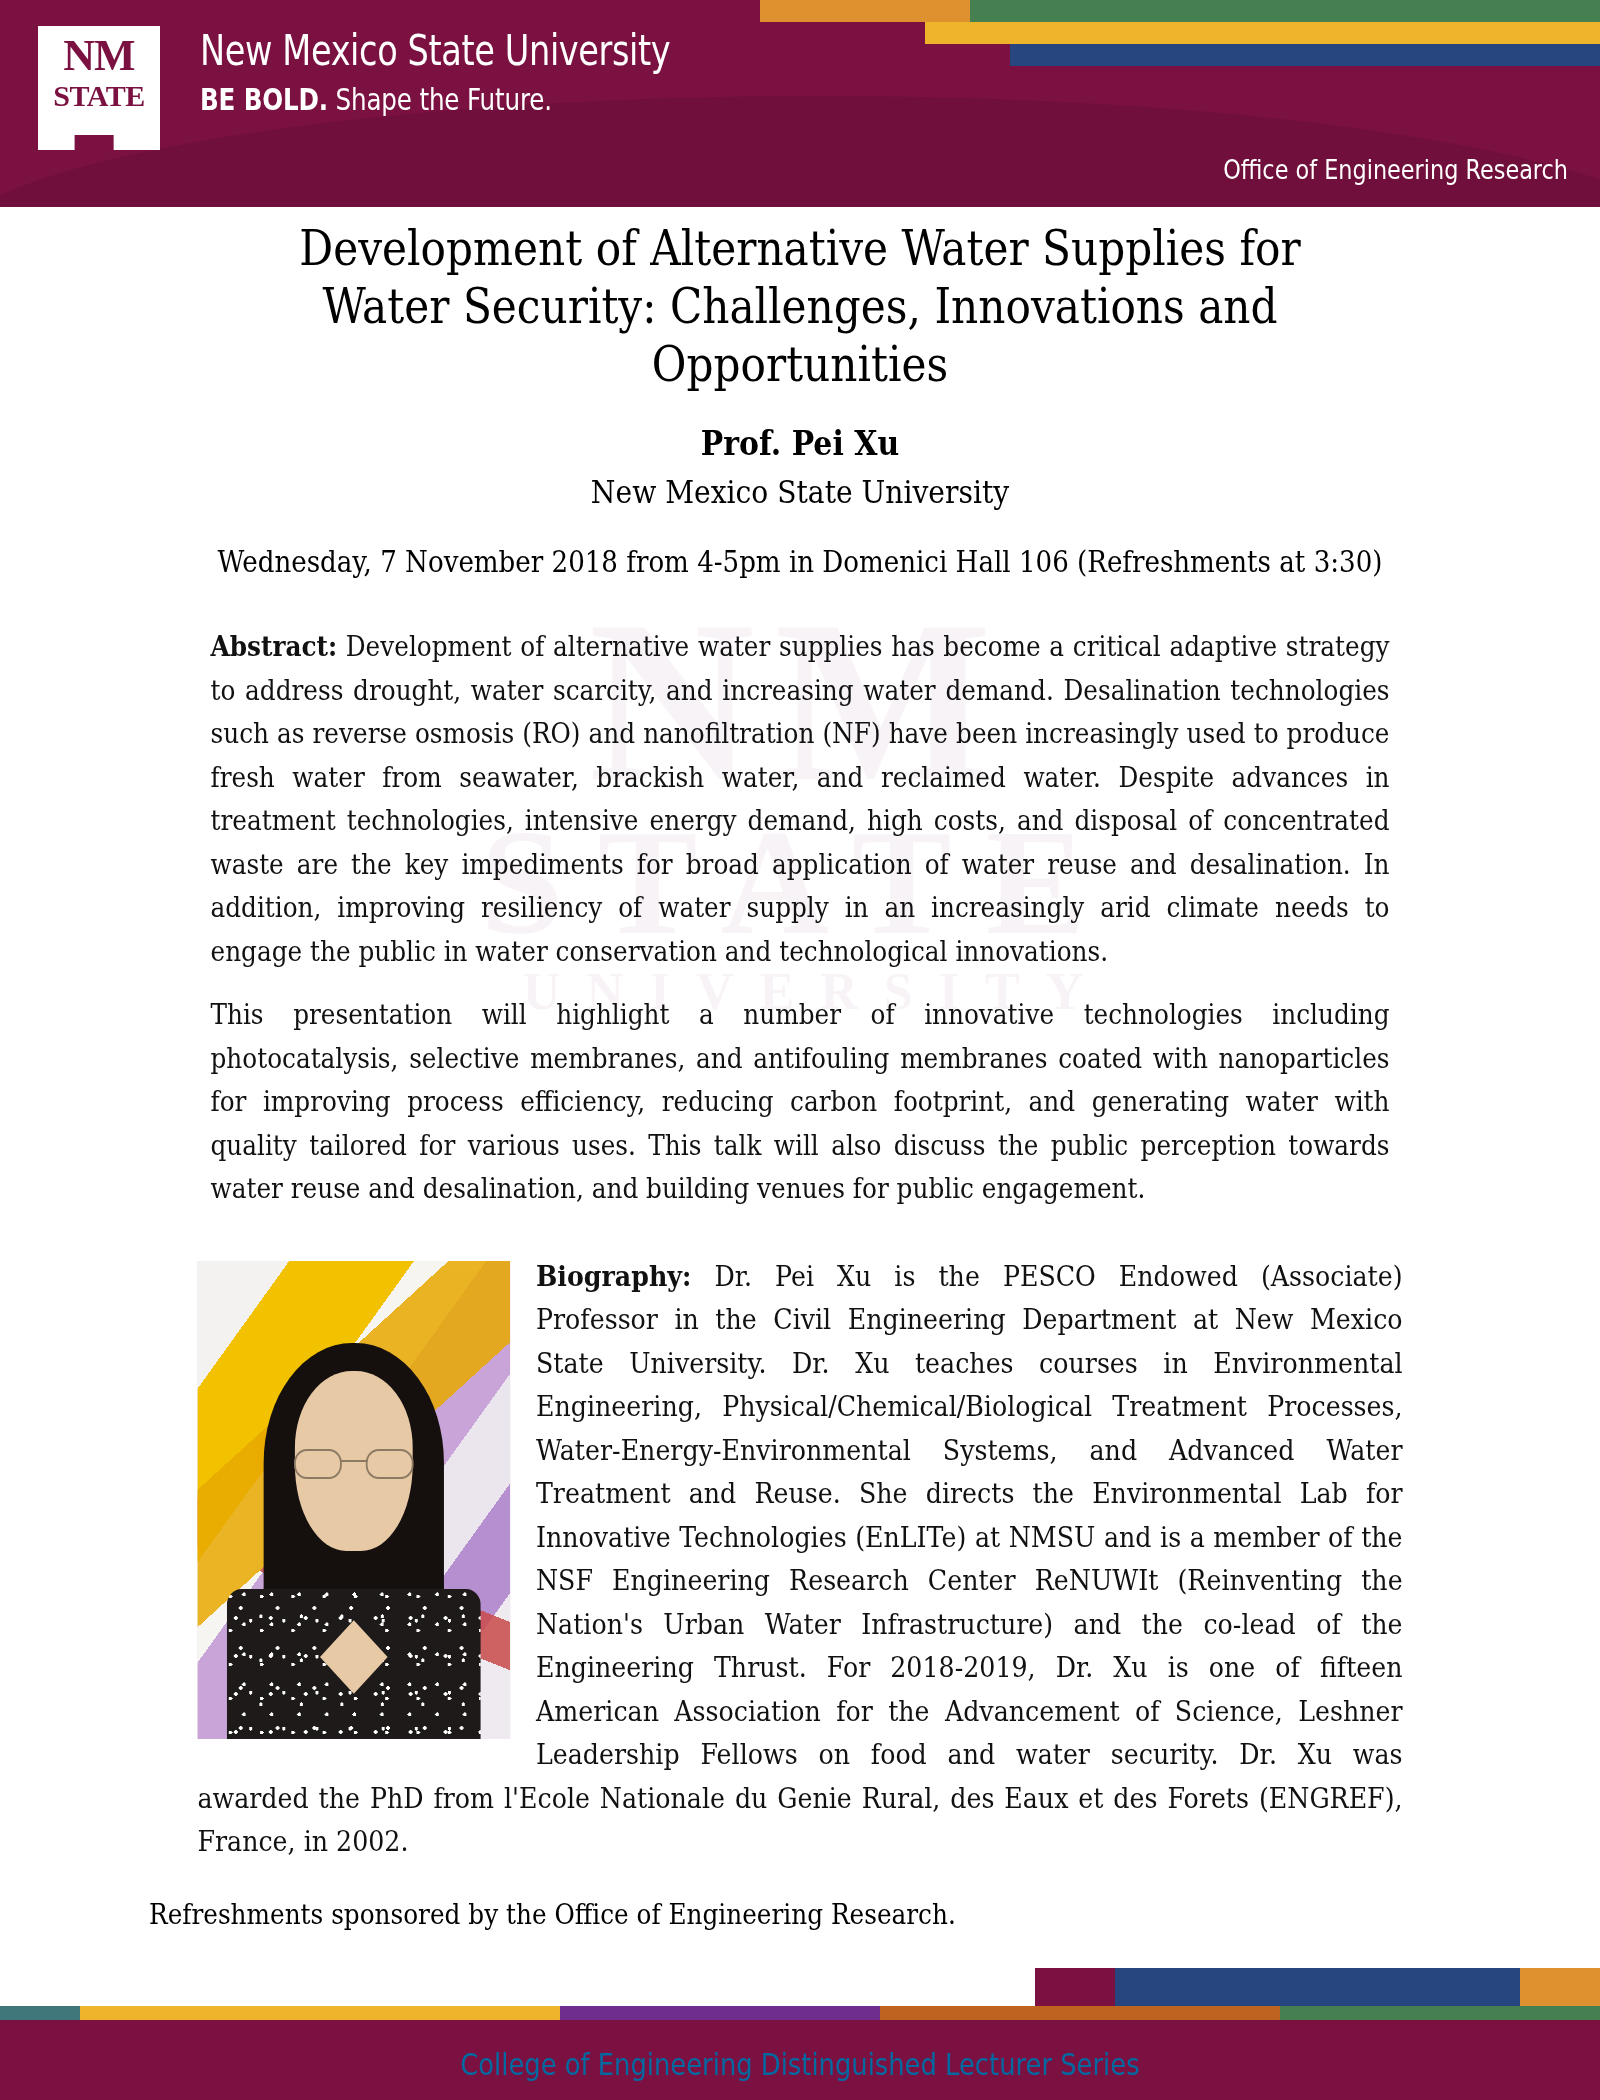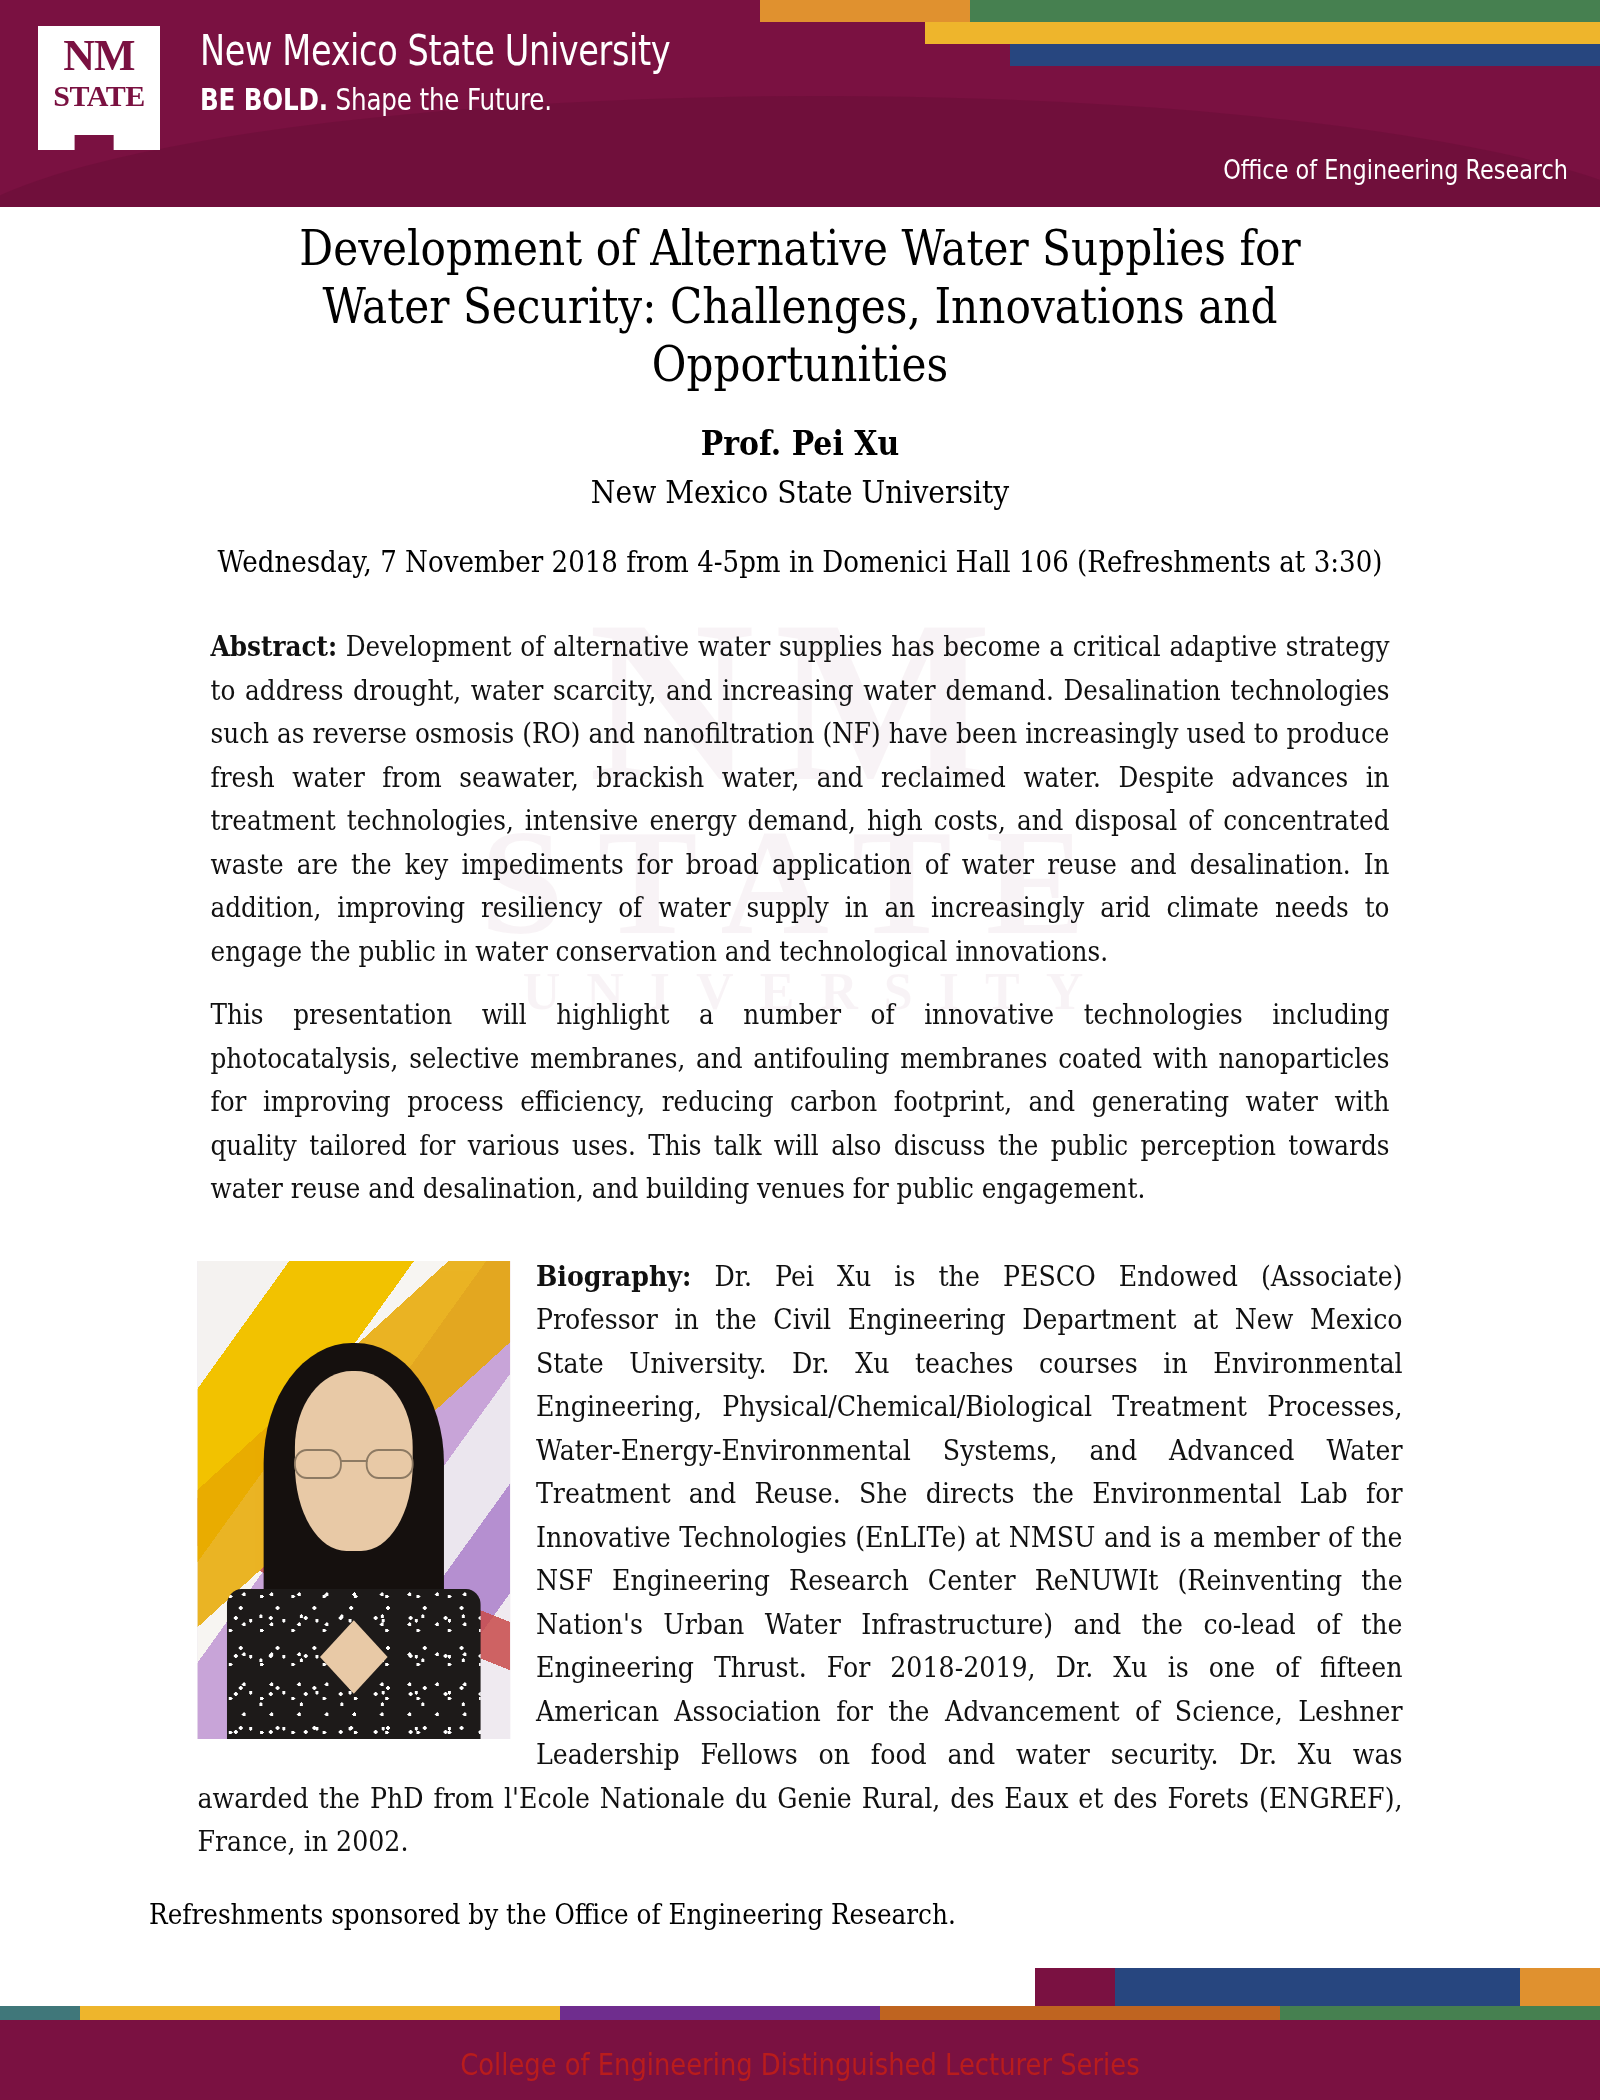--- a/index.html
+++ b/index.html
@@ -352,21 +352,21 @@
     width: 1600px;
     height: 80px;
     background: #7a1141;
   }
   .footer-text {
     position: absolute;
     left: 0;
     bottom: 18px;
     width: 1600px;
     text-align: center;
-    color: #b91c1c;
+    color: #0369a1;
     font-family: "DejaVu Sans", sans-serif;
     font-size: 30px;
     letter-spacing: 0px;
   }
   .footer-text span {
     display: inline-block;
     transform: scaleX(0.86);
   }
 </style>
 </head>

